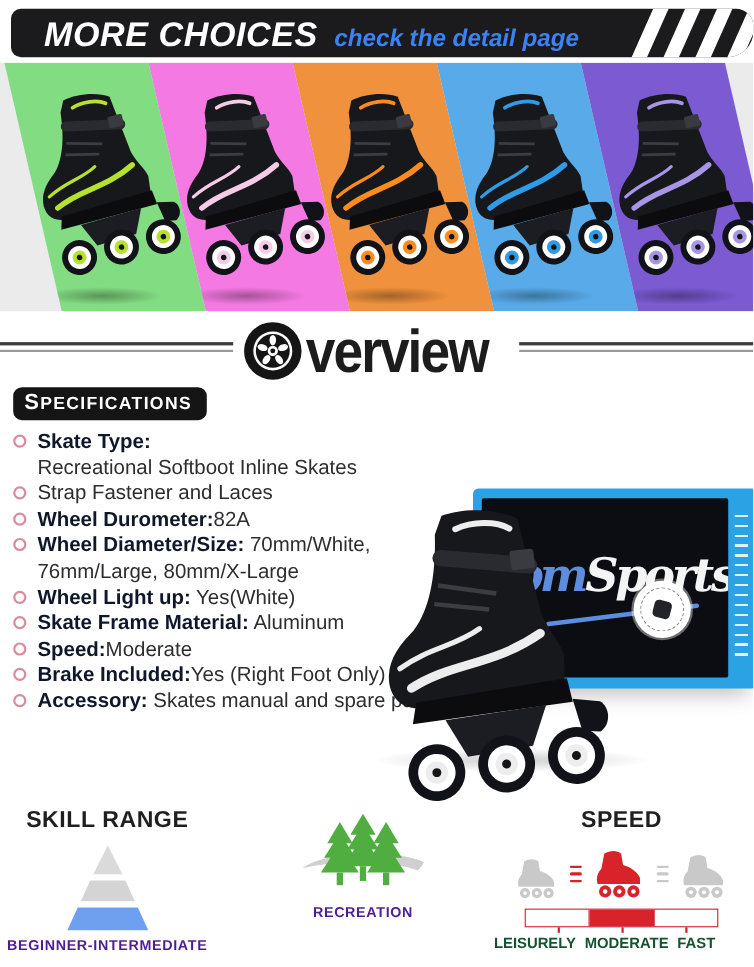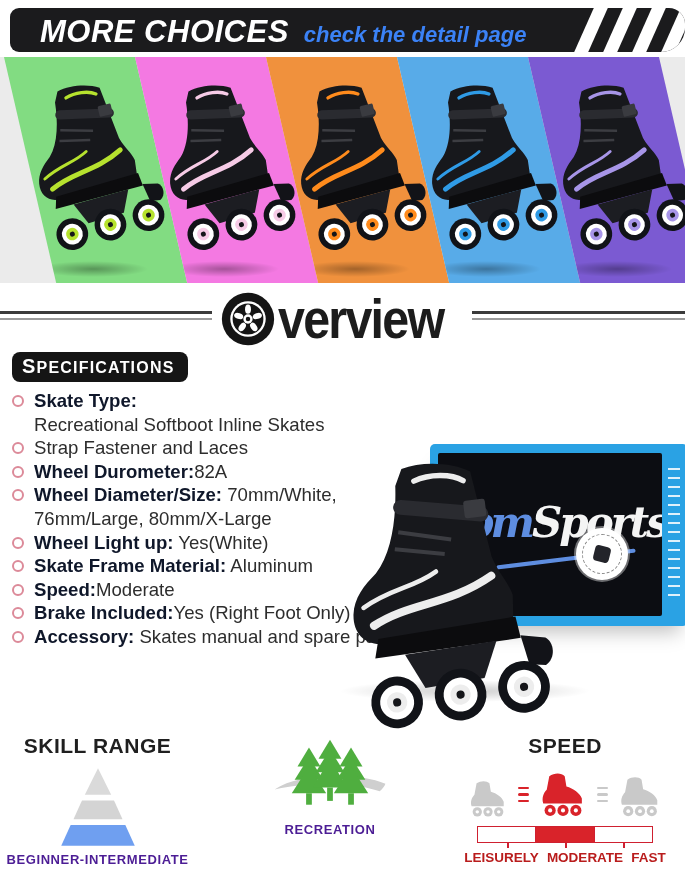--- a/index.html
+++ b/index.html
@@ -81,21 +81,21 @@
   
   .speed-skates{display:flex;align-items:flex-end;justify-content:center;gap:10px;height:52px;margin-top:8px;}
   .sp-lines{display:flex;flex-direction:column;gap:4px;margin-bottom:16px;}
   .sp-lines i{display:block;width:11px;height:2.5px;border-radius:2px;background:currentColor;}
   .gray{color:#c9c9c9;} .red{color:#d9232a;}
   .speed-bar{position:relative;width:174px;height:15px;margin:8px auto 0;border:1.6px solid #cf2030;display:flex;background:#fff;}
   .speed-cell{flex:1;border-right:1.6px solid #cf2030;position:relative;}
   .speed-cell:last-child{border-right:none;}
   .speed-cell.active{background:#d9232a;}
   .tick{position:absolute;left:50%;bottom:-6px;width:2px;height:5px;background:#cf2030;}
-  .speed-labels{display:flex;justify-content:center;gap:8px;margin-top:7px;font-size:13.5px;font-weight:bold;color:#b91c1c;}
+  .speed-labels{display:flex;gap:8px;margin-top:7px;font-size:13.5px;font-weight:bold;color:#14532d;}
 </style>
 </head>
 <body>
 
 <div id="app">
 
   <svg width="0" height="0" style="position:absolute">
     <defs>
       <symbol id="skate" viewBox="0 0 170 200">
         <path d="M134,138 L152,142 C158,146 158,158 150,162 L138,160 Z" fill="#121318"></path>

